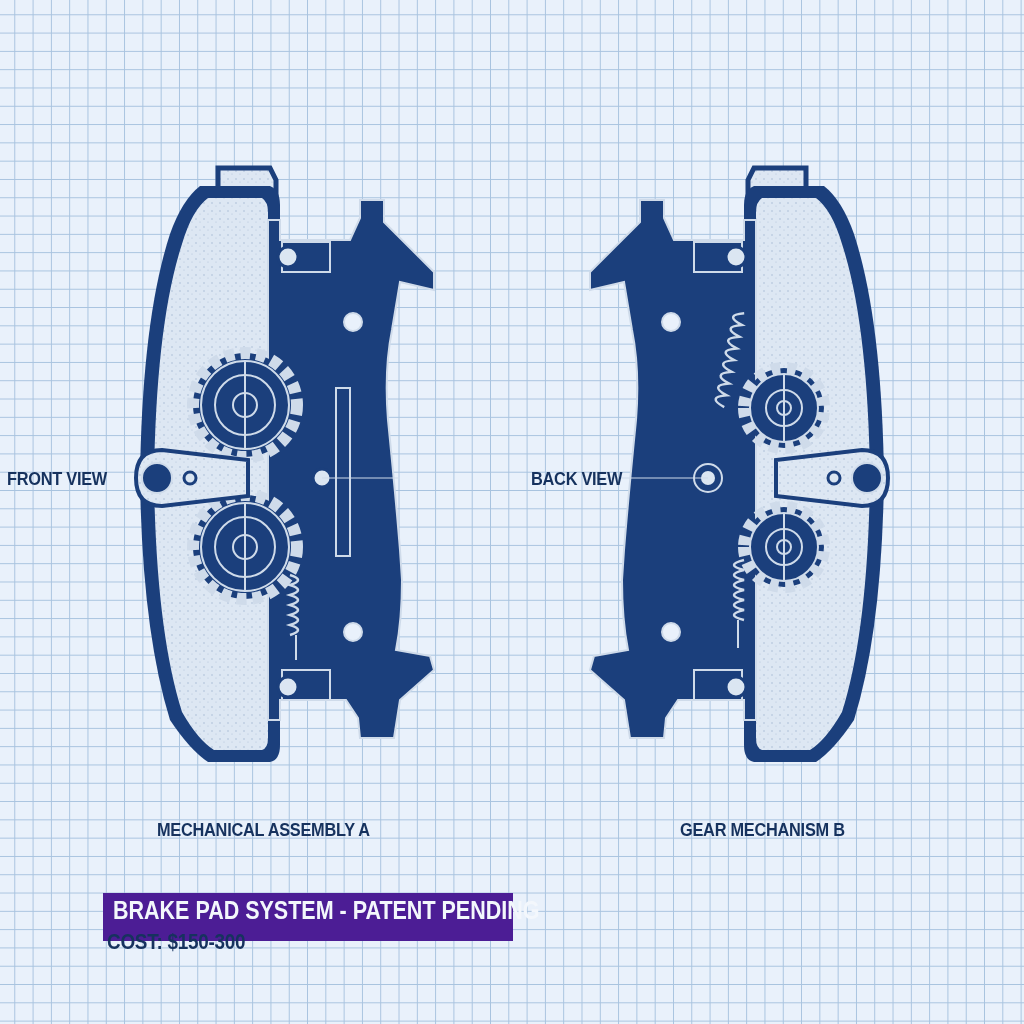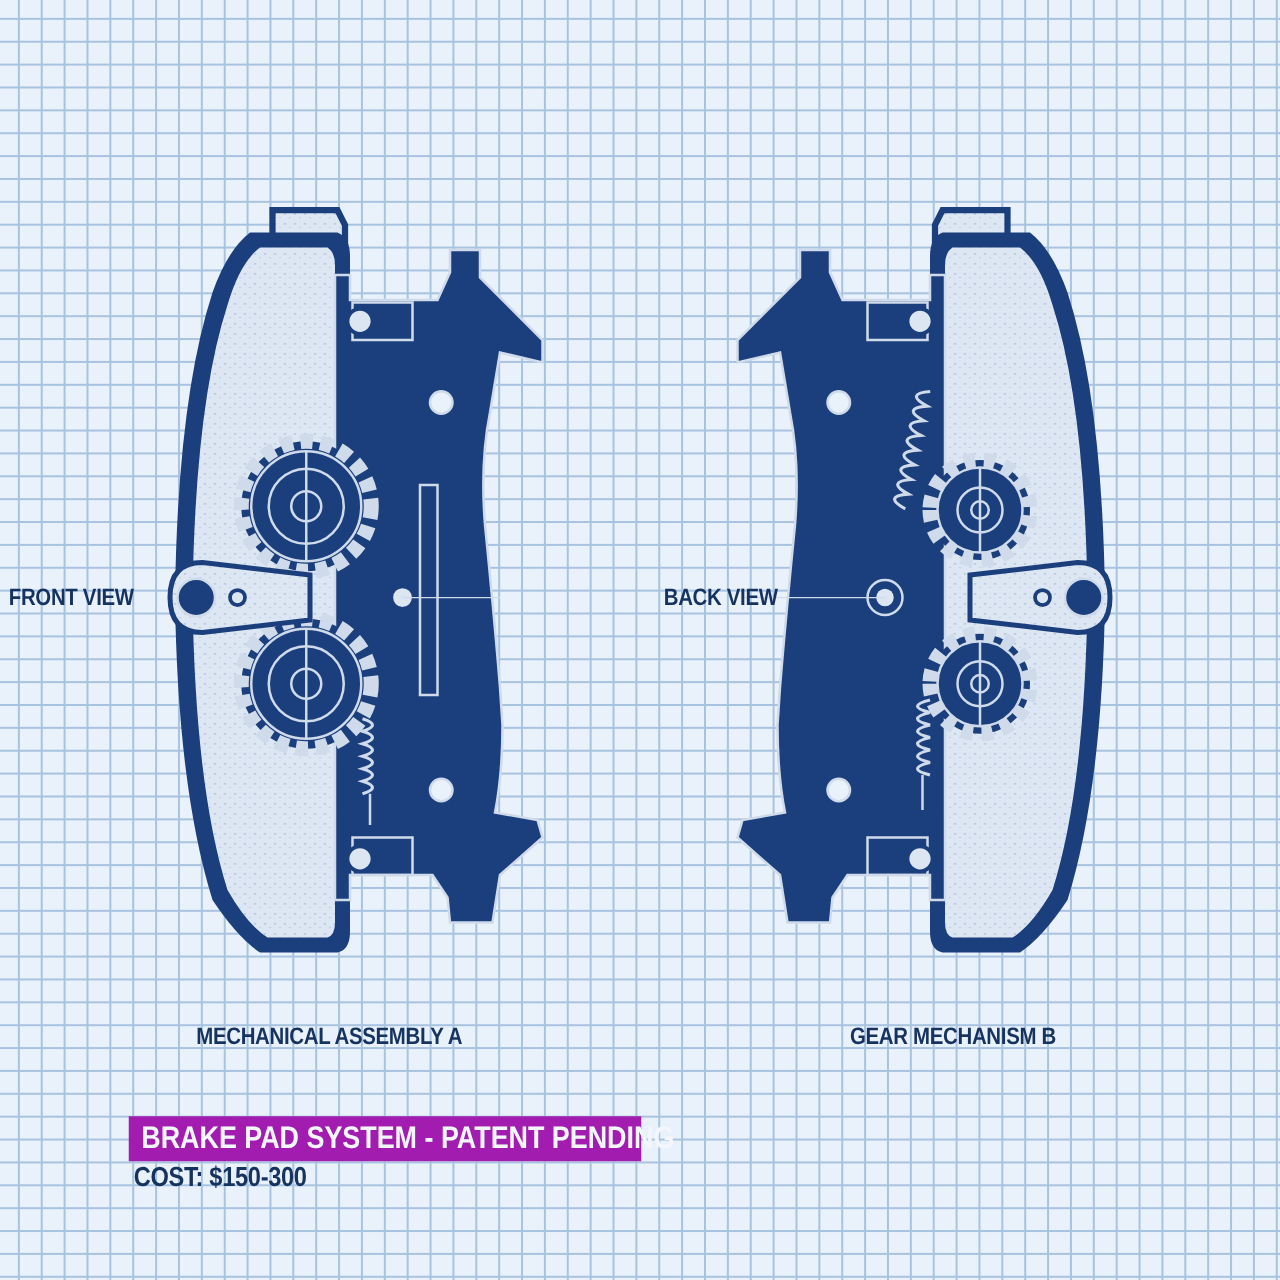--- a/index.html
+++ b/index.html
@@ -14,22 +14,22 @@
     font-family:"Liberation Sans", sans-serif;
   }
   .label {
     position:absolute; color:#16325e; font-weight:bold;
     font-family:"Liberation Sans", sans-serif; letter-spacing:-0.3px;
     transform:scaleX(0.86); transform-origin:left center; white-space:nowrap;
   }
   .view-label { font-size:19px; }
   .assembly-label { font-size:19px; }
   .title-bar {
-    position:absolute; left:103px; top:893px; width:410px; height:36px;
-    background:#a21caf; color:#f3f7fc; box-sizing:border-box;
+    position:absolute; left:103px; top:893px; width:410px; height:48px;
+    background:#4c1d95; color:#f3f7fc; box-sizing:border-box;
   }
   .title-bar span {
     position:absolute; left:10px; top:3px; font-size:25px; font-weight:bold;
     font-family:"Liberation Sans", sans-serif; white-space:nowrap;
     transform:scaleX(0.86); transform-origin:left center;
   }
   .cost { font-size:22px; }
   svg.pad { position:absolute; }
 </style>
 </head>

